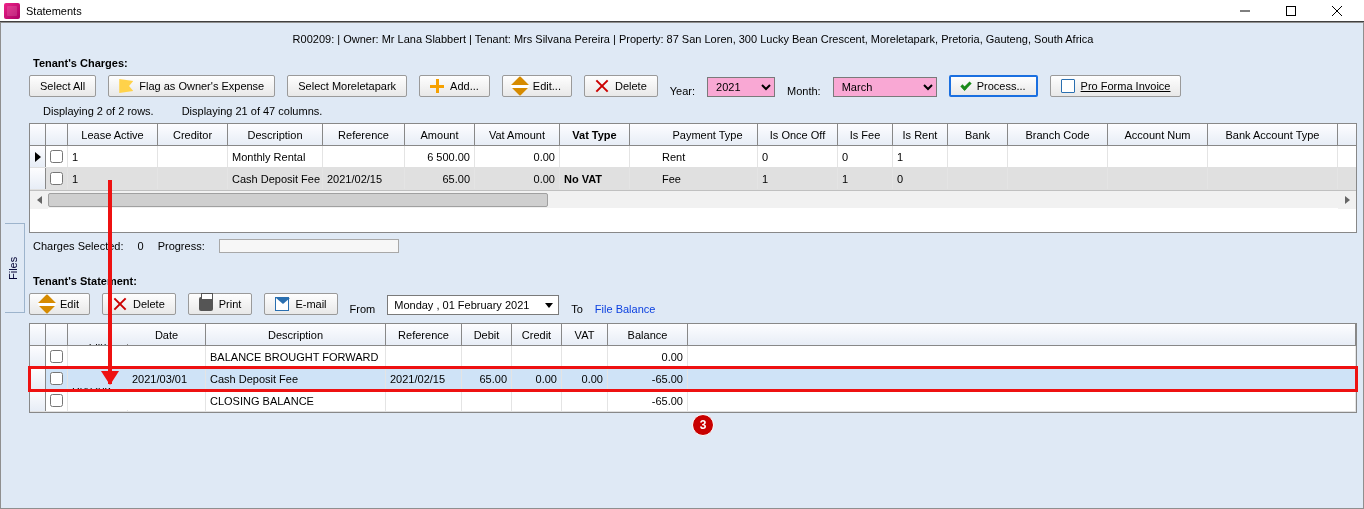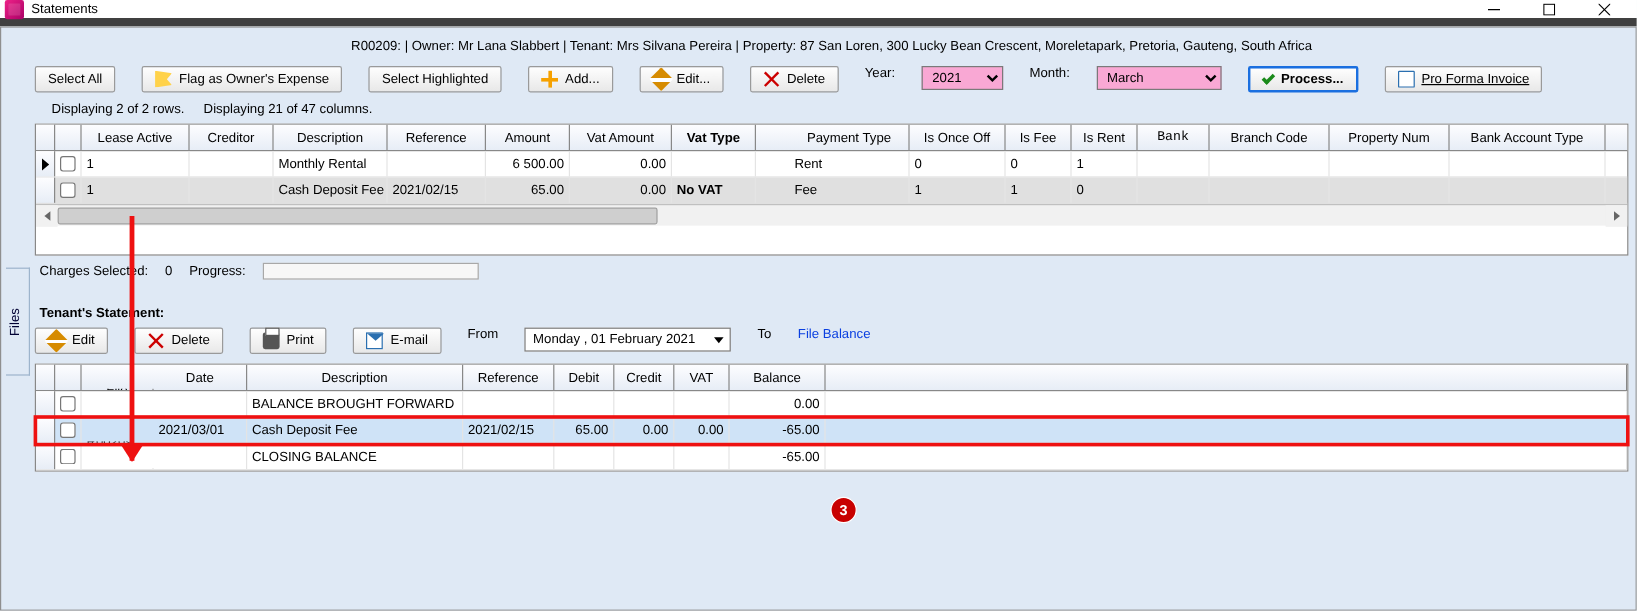--- a/index.html
+++ b/index.html
@@ -1,39 +1,39 @@
 <!DOCTYPE html>
 <html><head>
 <meta charset="utf-8">
 <style>
 * { box-sizing: border-box; margin: 0; padding: 0; font-family: "Segoe UI", Tahoma, sans-serif; font-size: 11px; }
 body { background: #fff; width: 1364px; height: 509px; overflow: hidden; position: relative; }
 
 
-.titlebar { height: 22px; background: #fff; border-bottom: 7px solid #404040; display: flex; align-items: center; padding: 0 4px; }
+.titlebar { height: 22px; background: #fff; border-bottom: 1px solid #404040; display: flex; align-items: center; padding: 0 4px; }
 .titlebar .app-icon { width: 16px; height: 16px; background: linear-gradient(135deg,#e28,#a06); border-radius:2px; margin-right:6px; position:relative; }
 .titlebar .app-icon::after{content:""; position:absolute; inset:3px; background:#fff2; border-radius:1px;}
 .titlebar .title { color:#000; }
 .titlebar .spacer { flex:1; }
 .titlebar .winbtn { width:46px; height:22px; display:flex; align-items:center; justify-content:center; color:#333; }
 
 
 .frame { position:absolute; top:22px; left:0; right:0; bottom:0; background:#dfe9f5; border:1px solid #8f8f8f; }
 .filetab { position:absolute; left:4px; top:200px; width:20px; height:90px; background:#dfe9f5; border:1px solid #9db4cc; border-right:none; writing-mode:vertical-rl; transform:rotate(180deg); text-align:center; padding:6px 2px; color:#003; cursor:pointer; }
 
 .content { position:absolute; left:28px; top:4px; right:6px; bottom:6px; }
 
 .header-line { text-align:center; color:#000; padding:6px 0 10px; }
 
 .section-label { font-weight:bold; color:#000; margin:2px 0 6px 4px; }
 
 
-.toolbar { display:flex; align-items:flex-start; gap:22px; margin-bottom:8px; flex-wrap:wrap; }
+.toolbar { display:flex; align-items:flex-end; gap:12px; margin-bottom:8px; flex-wrap:wrap; }
 .btn { background:linear-gradient(#fefefe,#e8e8e8); border:1px solid #9a9a9a; border-radius:2px; padding:3px 10px; display:flex; align-items:center; gap:6px; cursor:pointer; color:#000; height:22px; }
-.btn.primary{border:2px solid #1a6fe0;font-weight:bold;}
+.btn.primary{border:2px solid #1a6fe0;}
 .ico { width:14px; height:14px; display:inline-block; }
 .ico.flag{background:#ffd24a; clip-path:polygon(0 0,100% 15%,70% 50%,100% 85%,0 100%);}
 .ico.plus{position:relative;}
 .ico.plus::before,.ico.plus::after{content:"";position:absolute;background:#f6a100;}
 .ico.plus::before{left:6px;top:0;width:3px;height:14px;}
 .ico.plus::after{top:6px;left:0;height:3px;width:14px;}
 .ico.pencil{background:linear-gradient(45deg,#d68b00 40%, #fff 40% 55%, #d68b00 55%); transform:rotate(-45deg); border-radius:1px;}
 .ico.delete{position:relative;}
 .ico.delete::before,.ico.delete::after{content:"";position:absolute;left:6px;top:-1px;width:2px;height:16px;background:#c00;}
 .ico.delete::before{transform:rotate(45deg);} .ico.delete::after{transform:rotate(-45deg);}
@@ -42,21 +42,21 @@
 .ico.print{background:#555;border-radius:2px;position:relative;}
 .ico.print::before{content:"";position:absolute;left:2px;top:-4px;width:10px;height:5px;background:#fff;border:1px solid #555;}
 .ico.mail{background:#fff;border:1px solid #2a6fb0;position:relative;}
 .ico.mail::after{content:"";position:absolute;left:0;top:0;border-left:7px solid transparent;border-right:7px solid transparent;border-top:6px solid #2a6fb0;}
 .lbl{color:#000;}
 select,input[type=text]{border:1px solid #7a7a7a;background:#f9a8d4;height:20px;padding:0 4px;}
 .datebox{background:#fff;border:1px solid #7a7a7a;height:20px;padding:0 18px 0 6px;display:flex;align-items:center;gap:4px;position:relative;min-width:172px;}
 .datebox::after{content:"";position:absolute;right:5px;top:7px;border-left:4px solid transparent;border-right:4px solid transparent;border-top:5px solid #000;}
 .link{color:#0a3fe0;text-decoration:none;cursor:pointer;}
 
-.meta-row{display:flex;gap:16px;align-items:center;color:#000;margin:4px 0 6px 14px;}
+.meta-row{display:flex;gap:28px;align-items:center;color:#000;margin:4px 0 6px 14px;}
 
 
 .grid{border:1px solid #888;background:#fff;position:relative;}
 .grid-head{display:flex;background:linear-gradient(#fdfdff,#e7edf6);border-bottom:1px solid #888;height:22px;}
 .gh{border-right:1px solid #888;display:flex;align-items:center;justify-content:center;color:#000;overflow:hidden;white-space:nowrap;padding:0 4px;}
 .gh.rowhdr{width:16px;flex:none;background:linear-gradient(#fdfdff,#e7edf6);justify-content:flex-end;}
 .grid-body .gr{display:flex;height:22px;align-items:stretch;border-bottom:1px solid #e0e0e0;}
 .grid-body .gr.alt{background:#e0e0e0;}
 .gc{border-right:1px solid #e4e4e4;display:flex;align-items:center;padding:0 4px;color:#000;overflow:hidden;white-space:nowrap;}
 .gc.rowhdr{width:16px;flex:none;background:linear-gradient(#fdfdff,#e7edf6);border-right:1px solid #888;justify-content:center;}
@@ -71,21 +71,21 @@
 .cg .c2{width:70px;flex:none;}
 .cg .c3{width:95px;flex:none;}
 .cg .c4{width:82px;flex:none;}
 .cg .c5{width:70px;flex:none;}
 .cg .c6{width:85px;flex:none;}
 .cg .c7{width:70px;flex:none;font-weight:bold;}
 .cg .c8{width:100px;flex:none;margin-left:28px;}
 .cg .c9{width:80px;flex:none;}
 .cg .c10{width:55px;flex:none;}
 .cg .c11{width:55px;flex:none;}
-.cg .c12{width:60px;flex:none;font-family:Liberation Mono, monospace;}
+.cg .c12{width:60px;flex:none;}
 .cg .c13{width:100px;flex:none;}
 .cg .c14{width:100px;flex:none;}
 .cg .c15{width:130px;flex:none;}
 
 .hscroll{height:18px;background:#f1f1f1;border-top:1px solid #c0c0c0;position:relative;}
 .hscroll .thumb{position:absolute;left:18px;top:2px;height:14px;width:500px;background:#cfcfcf;border:1px solid #a0a0a0;border-radius:2px;}
 .hscroll .arr{position:absolute;top:0;width:18px;height:18px;background:#f1f1f1;display:flex;align-items:center;justify-content:center;}
 .hscroll .arr.l{left:0;} .hscroll .arr.r{right:0;}
 .hscroll .arr::after{content:"";border-top:4px solid transparent;border-bottom:4px solid transparent;}
 .hscroll .arr.l::after{border-right:5px solid #666;} .hscroll .arr.r::after{border-left:5px solid #666;}
@@ -136,31 +136,32 @@
       </svg>
   </div>
 </div>
 
 <div class="frame">
   <div class="filetab">Files</div>
 
   <div class="content">
     <div class="header-line">R00209:  | Owner: Mr Lana Slabbert | Tenant: Mrs Silvana Pereira | Property: 87 San Loren, 300 Lucky Bean Crescent, Moreletapark, Pretoria, Gauteng, South Africa</div>
 
+    <div class="section-label">Tenant's Charges:</div>
 
     <div class="toolbar">
       <div class="btn">
           <span>Select All</span>
         </div>
       <div class="btn">
           <span class="ico flag"></span>
           <span>Flag as Owner's Expense</span>
         </div>
       <div class="btn">
-          <span>Select Highlighted</span>
+          <span>Select Moreletapark</span>
         </div>
       <div class="btn">
           <span class="ico plus"></span>
           <span>Add...</span>
         </div>
       <div class="btn">
           <span class="ico pencil"></span>
           <span>Edit...</span>
         </div>
       <div class="btn">
@@ -198,21 +199,21 @@
         <div class="gh c4">Reference</div>
         <div class="gh c5">Amount</div>
         <div class="gh c6">Vat Amount</div>
         <div class="gh c7">Vat Type</div>
         <div class="gh c8">Payment Type</div>
         <div class="gh c9">Is Once Off</div>
         <div class="gh c10">Is Fee</div>
         <div class="gh c11">Is Rent</div>
         <div class="gh c12">Bank</div>
         <div class="gh c13">Branch Code</div>
-        <div class="gh c14">Property Num</div>
+        <div class="gh c14">Account Num</div>
         <div class="gh c15">Bank Account Type</div>
       </div>
       <div class="grid-body" id="charges-body">
           <div class="gr">
             <div class="gc rowhdr">
               <span class="rowptr"></span>
             </div>
             <div class="gc c0 chk">
               <input type="checkbox" style="">
             </div>

